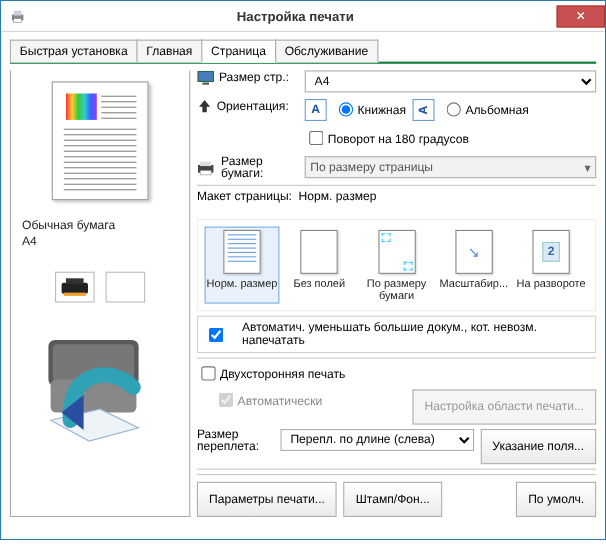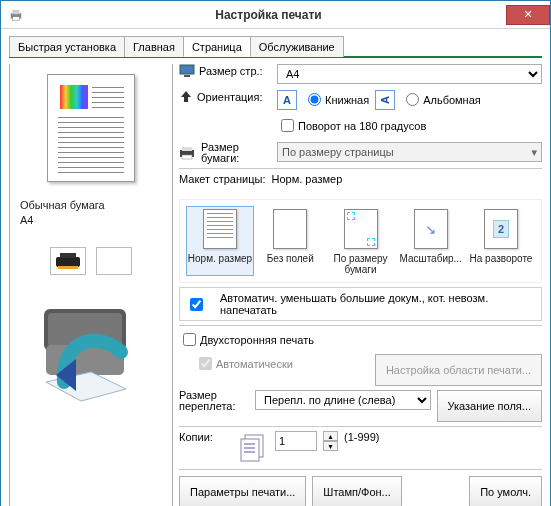--- a/index.html
+++ b/index.html
@@ -242,38 +242,20 @@
       </div>
 
       <div class="row">
         <span style="line-height:1.0; min-width:70px;"><span>Размер</span><br><span>переплета:</span></span>
         <select class="dd" style="flex:1"><option>Перепл. по длине (слева)</option></select>
         <button class="btn">Указание поля...</button>
       </div>
 
       <hr class="sep">
 
-      <div class="row">
-        <span style="min-width:50px">Копии:</span>
-        <span class="copies-ic">
-          <svg width="34" height="34" viewBox="0 0 34 34">
-              <rect x="10" y="4" width="18" height="22" fill="#fff" stroke="#88a"></rect>
-              <rect x="6" y="8" width="18" height="22" fill="#fff" stroke="#88a"></rect>
-              <line x1="9" y1="13" x2="20" y2="13" stroke="#55a"></line>
-              <line x1="9" y1="17" x2="20" y2="17" stroke="#55a"></line>
-              <line x1="9" y1="21" x2="20" y2="21" stroke="#55a"></line>
-            </svg>
-        </span>
-        <input class="num" value="1" style="">
-        <span class="spin">
-            <button>▴</button>
-            <button>▾</button>
-          </span>
-        <span>(1-999)</span>
-      </div>
 
       <hr class="sep">
 
       <div class="bottom-actions">
         <button class="btn">Параметры печати...</button>
         <button class="btn">Штамп/Фон...</button>
         <div style="flex:1"></div>
         <button class="btn">По умолч.</button>
       </div>
     </div>

